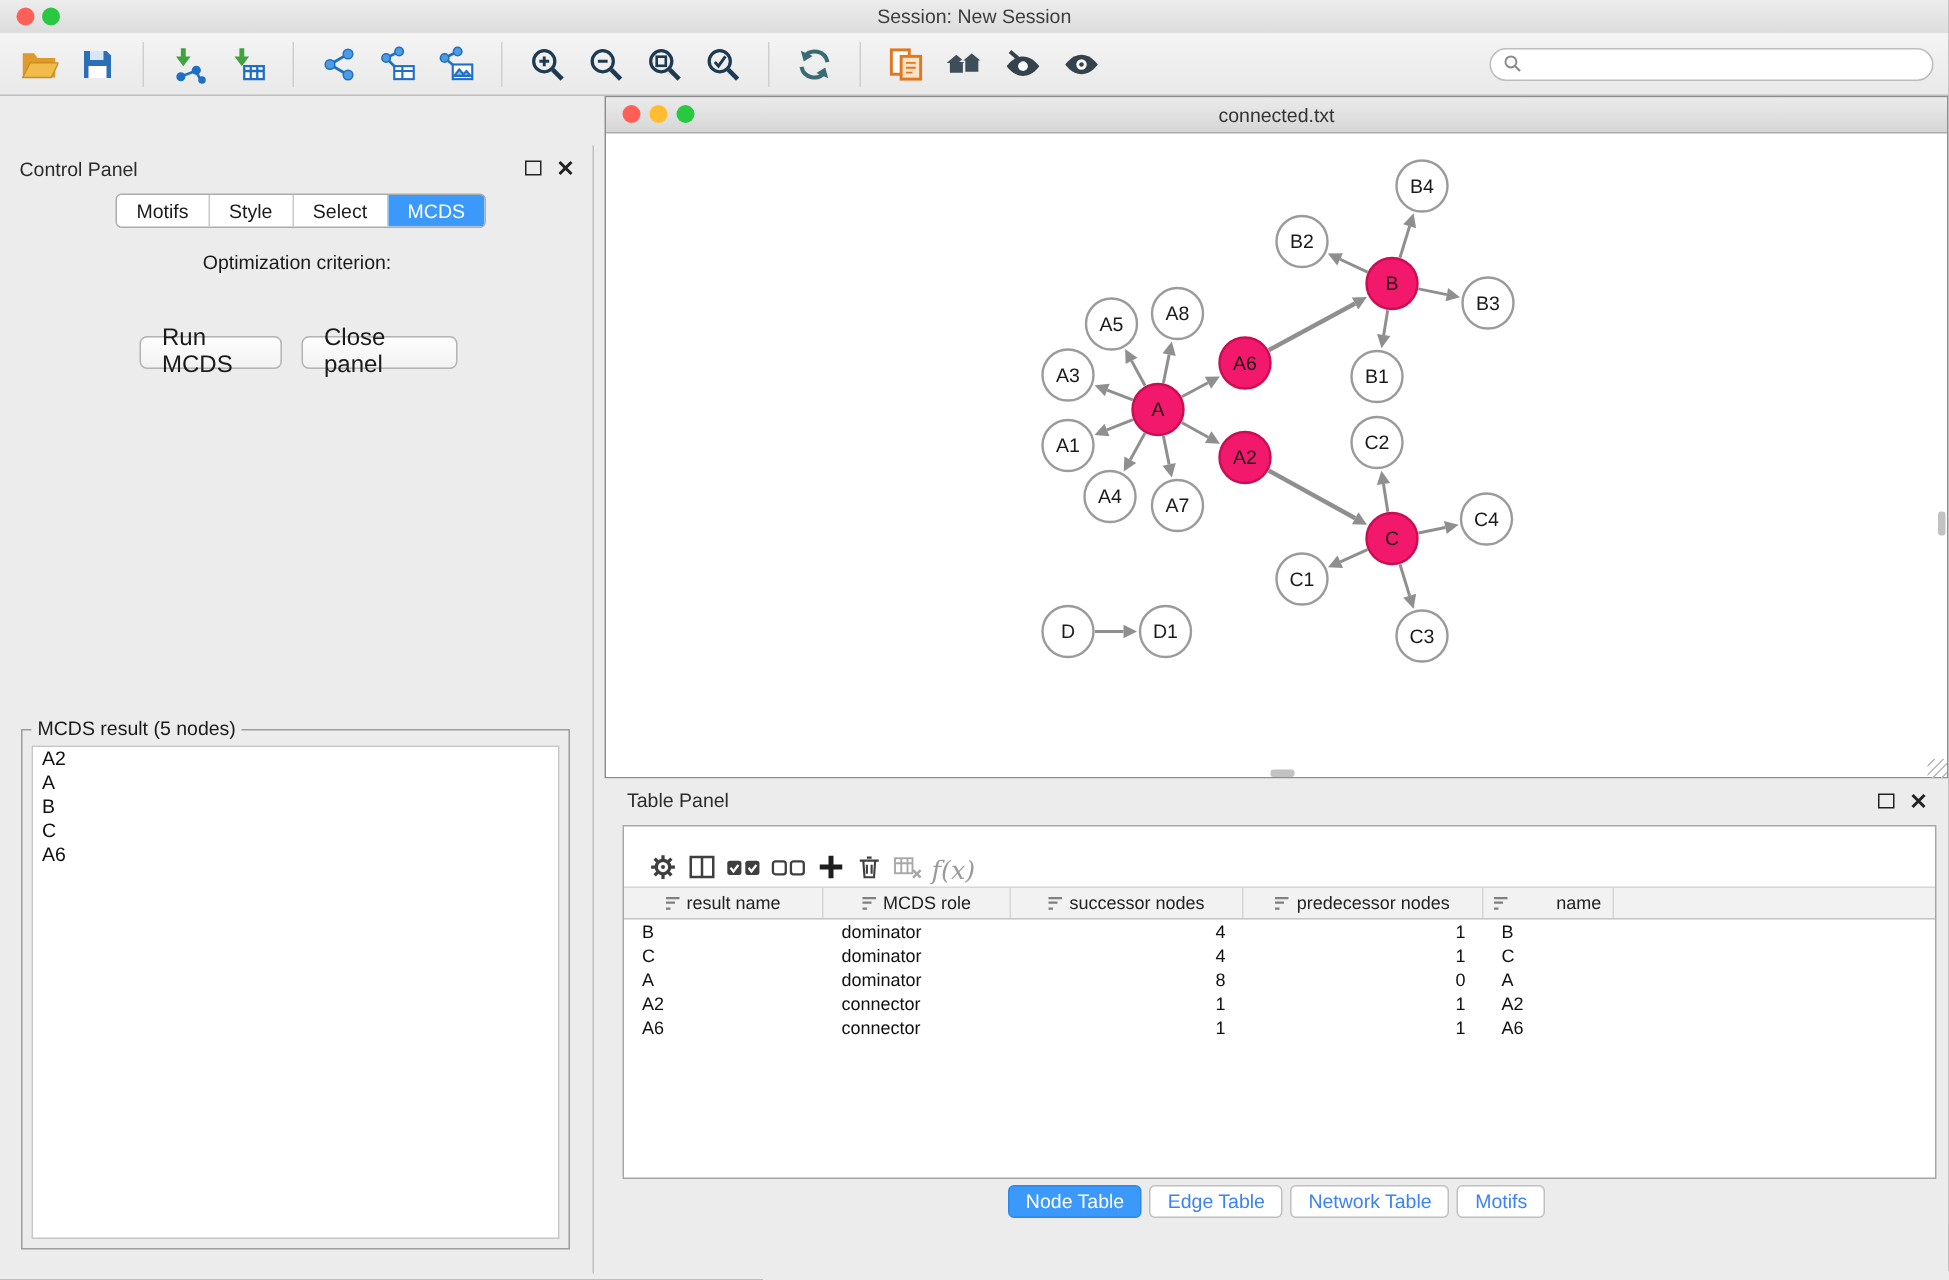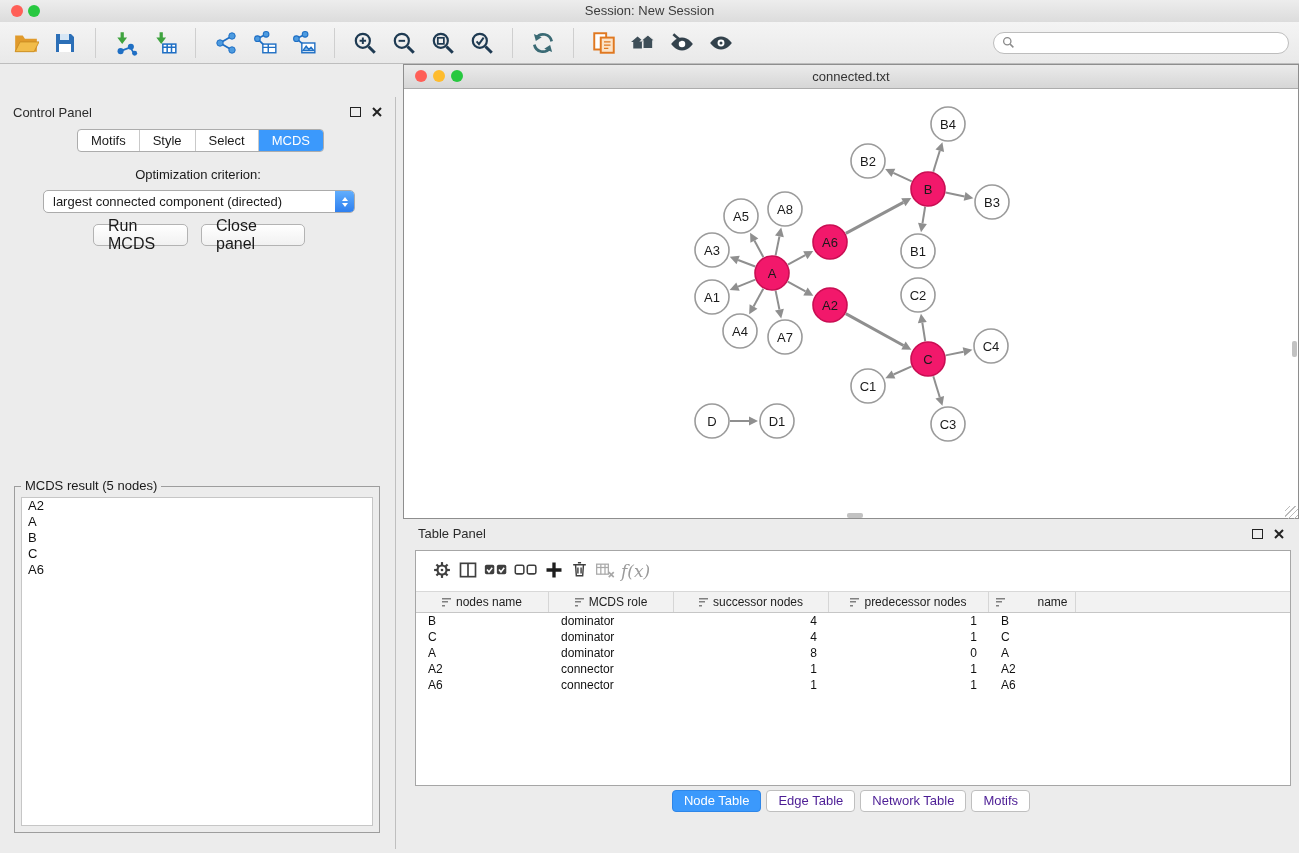--- a/index.html
+++ b/index.html
@@ -49,34 +49,34 @@
   .nw-dot{width:12px;height:12px;border-radius:50%;}
   .nw-content{position:relative;width:100%;height:430px;overflow:hidden;}
   .v-thumb{position:absolute;right:1px;top:252px;width:5px;height:16px;background:#C2C2C2;border-radius:2px;}
   .h-thumb{position:absolute;left:443px;bottom:1px;width:16px;height:5px;background:#C2C2C2;border-radius:2px;}
   .resize-grip{position:absolute;right:0;bottom:0;width:13px;height:13px;background:repeating-linear-gradient(135deg,transparent 0 3px,#BBB 3px 4px);}
 
   
   .table-panel{left:403px;top:519px;width:896px;height:297px;background:#ECECEC;}
   .tp-head{height:29px;display:flex;align-items:center;padding:0 15px;}
   .tp-box{position:absolute;left:12px;top:31px;width:876px;height:236px;background:#fff;border:1px solid #A6A6A6;box-sizing:border-box;display:flex;flex-direction:column;overflow:hidden;}
-  .tp-toolbar{height:40px;display:flex;align-items:center;gap:6px;padding:0 16px;flex:0 0 auto;}
+  .tp-toolbar{height:40px;display:flex;align-items:flex-end;gap:6px;padding:0 16px;flex:0 0 auto;}
   .fx-label{font-family:"DejaVu Serif",serif;font-style:italic;font-size:17px;color:#9A9A9A;}
   .tp-table-head{display:flex;height:20px;background:#F2F2F2;border-top:1px solid #D8D8D8;border-bottom:1px solid #C6C6C6;flex:0 0 auto;}
   .th{display:flex;align-items:center;justify-content:center;gap:5px;font-size:12px;color:#222;border-right:1px solid #D6D6D6;box-sizing:border-box;flex:0 0 auto;}
   .th-fill{flex:1;}
   .sort-ic{width:9px;height:9px;flex:0 0 auto;background:
     linear-gradient(#808080,#808080) 0 0/9px 1.5px no-repeat,
     linear-gradient(#808080,#808080) 0 3.5px/6px 1.5px no-repeat,
     linear-gradient(#808080,#808080) 0 7px/3px 1.5px no-repeat;}
   .tbody{flex:1;}
   .tr{display:flex;height:16px;align-items:center;}
   .td{font-size:12px;box-sizing:border-box;padding:0 12px;color:#111;flex:0 0 auto;white-space:nowrap;overflow:hidden;}
   .tp-tabs{position:absolute;left:0;right:0;top:271px;display:flex;justify-content:center;gap:5px;}
-  .tp-tab{height:20px;line-height:20px;padding:0 11px;font-size:13px;background:#fff;border:1px solid #BFBFBF;border-radius:4px;color:#4c1d95;}
+  .tp-tab{height:20px;line-height:20px;padding:0 11px;font-size:13px;background:#fff;border:1px solid #BFBFBF;border-radius:4px;color:#3b82f6;}
   .tp-tab.selected{background:#3B99FC;border-color:#2E86E8;color:#fff;}
 
   
   .statusbar{left:0;top:816px;width:1299px;height:37px;background:#EDEDED;border-top:1px solid #C2C2C2;display:flex;align-items:center;padding:0 12px;box-sizing:border-box;}
   .memory-btn{margin-left:auto;height:22px;border:1px solid #BDBDBD;border-radius:4px;background:#fff;display:flex;align-items:center;gap:6px;padding:0 12px;font-size:12px;color:#222;}
   .mem-dot{width:9px;height:9px;border-radius:50%;background:#2DB84C;}
 </style>
 </head>
 <body>
 
@@ -237,27 +237,20 @@
           </svg>
       </span>
     </div>
     <div class="cp-tabs">
       <div class="cp-tab">Motifs</div>
       <div class="cp-tab">Style</div>
       <div class="cp-tab">Select</div>
       <div class="cp-tab selected">MCDS</div>
     </div>
     <div class="opt-label">Optimization criterion:</div>
-    <div class="dropdown">
-      <span class="dd-text">largest connected component (directed)</span>
-      <span class="dd-stepper">
-          <span class="tri-up"></span>
-          <span class="tri-down"></span>
-        </span>
-    </div>
     <div class="btn" style="left:93px;top:127px;width:95px;">Run MCDS</div>
     <div class="btn" style="left:201px;top:127px;width:104px;">Close panel</div>
     <div class="result-fieldset">
       <span class="result-legend">MCDS result (5 nodes)</span>
       <div class="result-list">
           <div class="result-item">A2</div>
           <div class="result-item">A</div>
           <div class="result-item">B</div>
           <div class="result-item">C</div>
           <div class="result-item">A6</div>
@@ -472,21 +465,21 @@
                 <line x1="12" y1="5" x2="12" y2="17"></line>
               </g>
               <path d="M16.5 14.5l6 6M22.5 14.5l-6 6" stroke="#A8A8A8" stroke-width="2"></path>
             </svg>
         </span>
         <span class="fx-label">f(x)</span>
       </div>
       <div class="tp-table-head">
           <div class="th" style="width: 133px;">
             <span class="sort-ic"></span>
-            <span>nodes name</span>
+            <span>result name</span>
           </div>
           <div class="th" style="width: 125px;">
             <span class="sort-ic"></span>
             <span>MCDS role</span>
           </div>
           <div class="th" style="width: 155px;">
             <span class="sort-ic"></span>
             <span>successor nodes</span>
           </div>
           <div class="th" style="width: 160px;">

